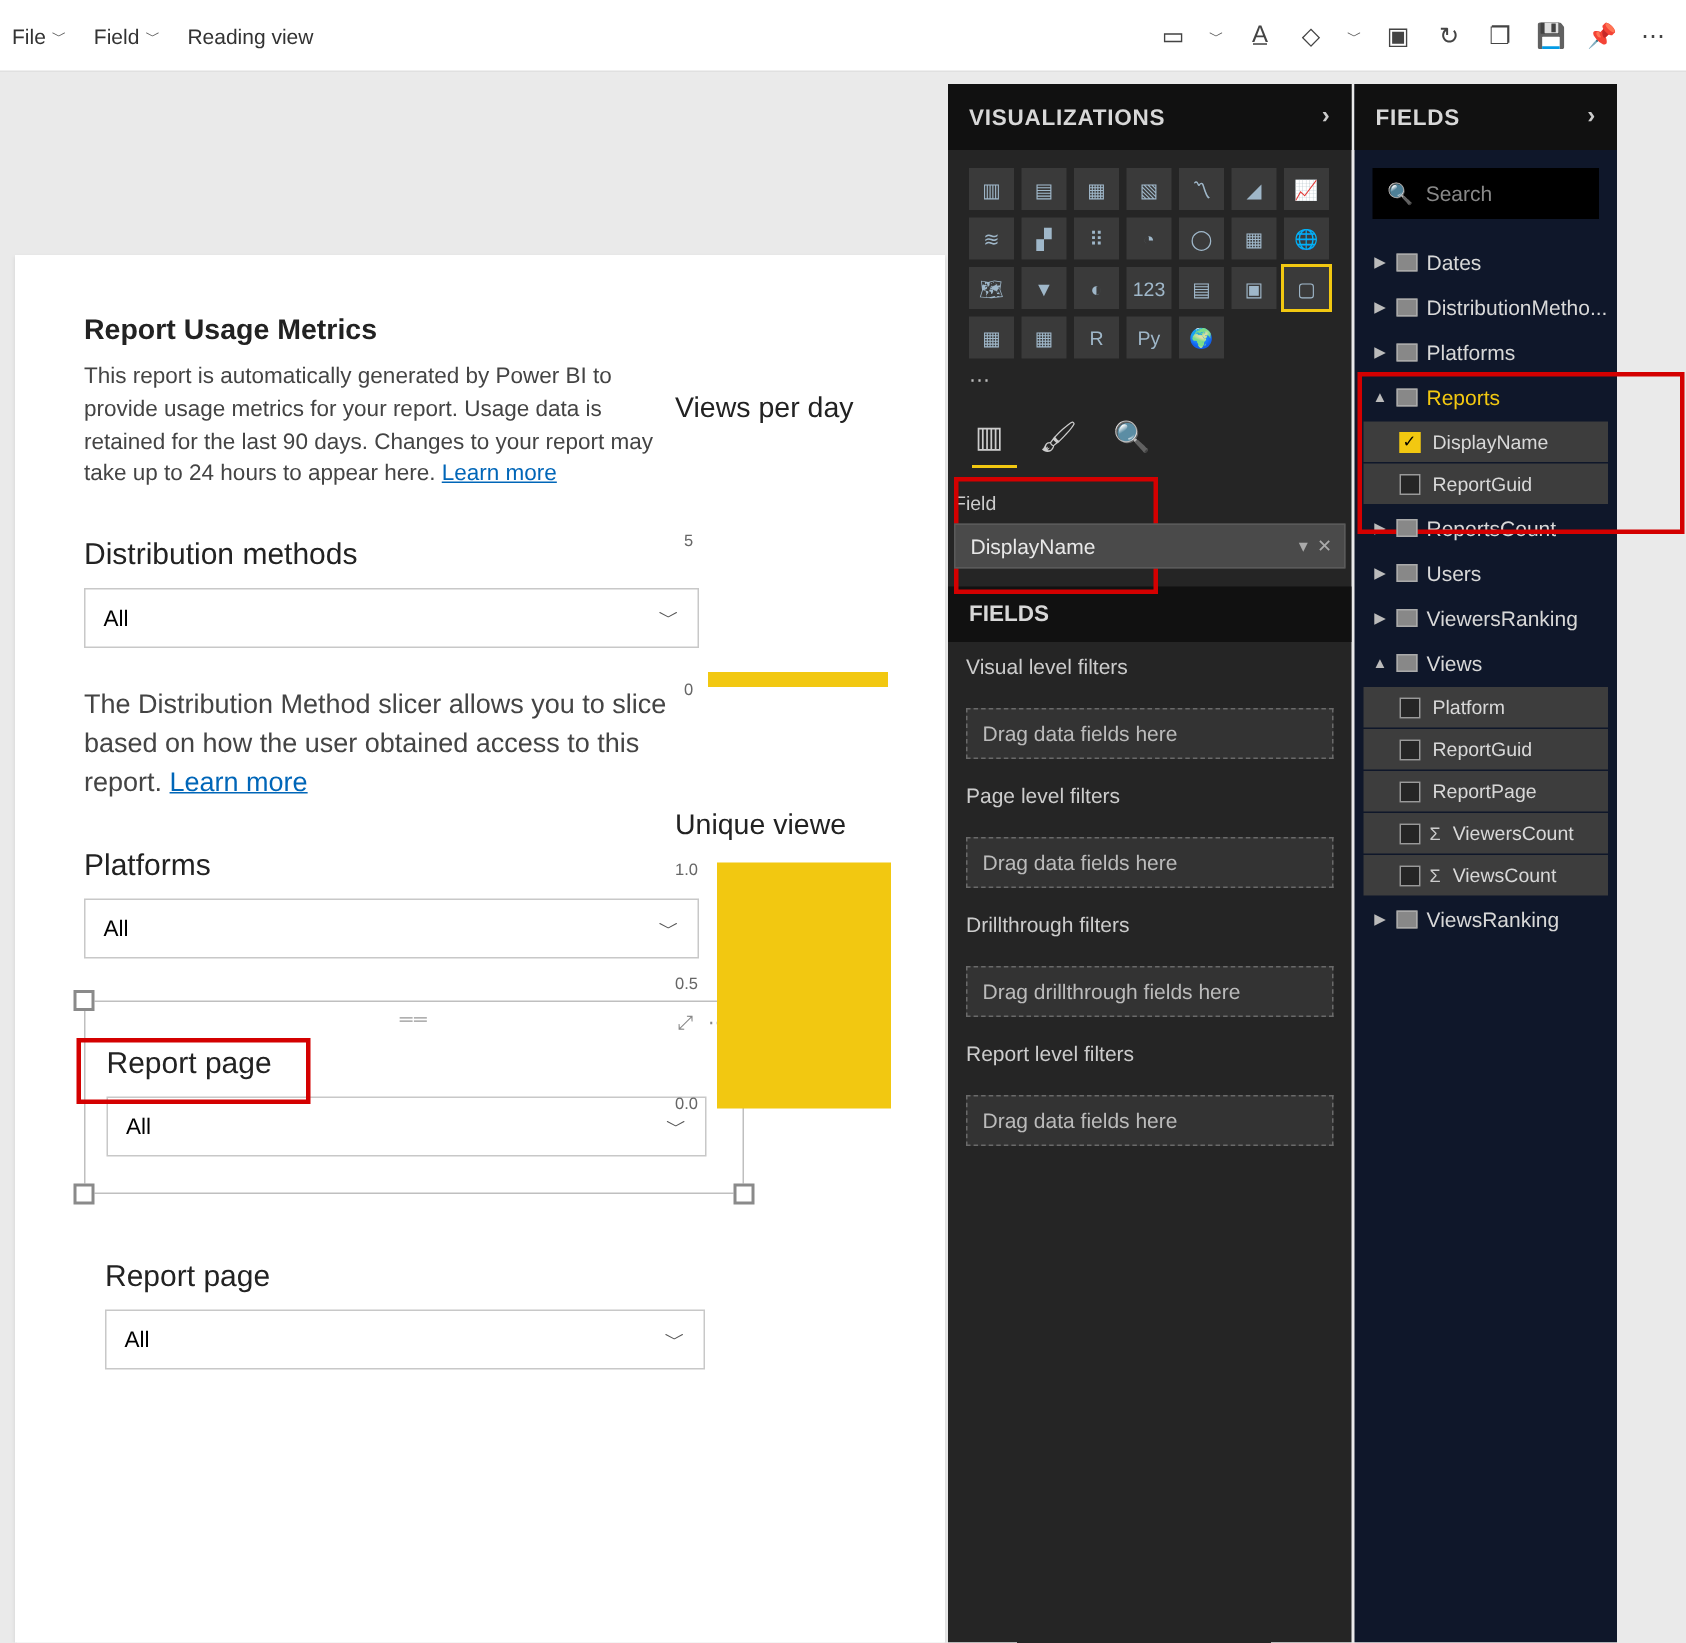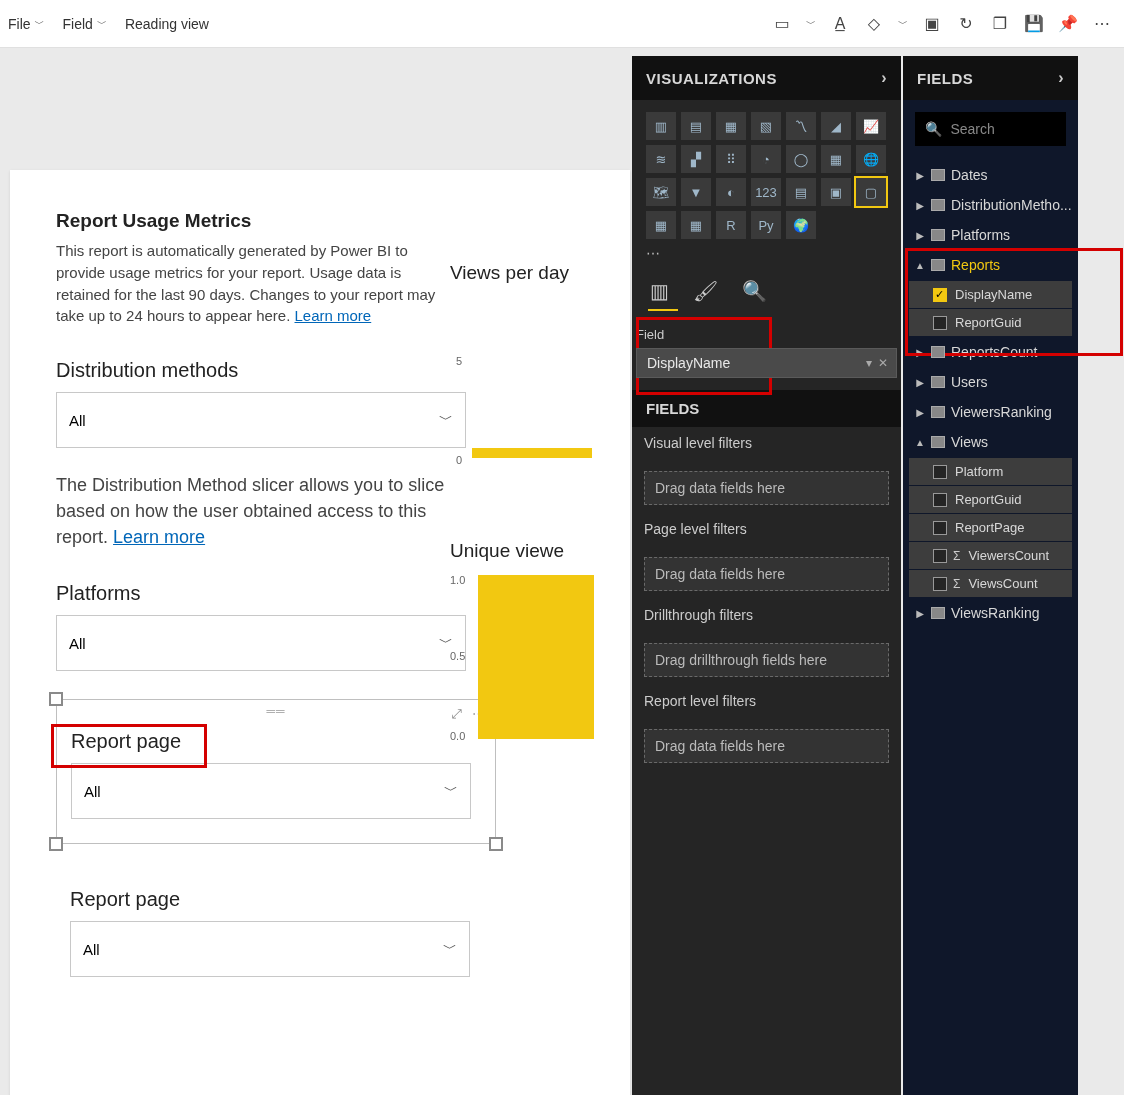--- a/index.html
+++ b/index.html
@@ -12,21 +12,21 @@
   .chev { font-size: 10px; color: #555; }
   .topbar-right { margin-left: auto; display: flex; align-items: center; gap: 14px; padding-right: 12px; color: #444; }
   .tb-icon { width: 20px; height: 20px; display: flex; align-items: center; justify-content: center; cursor: pointer; font-size: 16px; color:#444; }
 
   
   .report { position: absolute; left: 10px; top: 170px; width: 620px; background: #fff; height: 930px; padding: 40px 40px 40px 46px; box-shadow: 0 1px 3px rgba(0,0,0,0.1); }
   .report h1 { font-size: 19px; font-weight: 600; color: #222; margin-bottom: 8px; }
   .report .desc { font-size: 15px; color: #444; line-height: 1.45; max-width: 400px; }
   .report a { color: #0066b8; text-decoration: underline; }
   .section-title { font-size: 20px; font-weight: 400; color: #222; margin-top: 32px; margin-bottom: 10px; }
-  .select { border: 1px solid #c8c8c8; height: 56px; display: flex; align-items: center; justify-content: space-between; padding: 10px 12px; width: 410px; font-size: 15px; cursor: pointer; }
+  .select { border: 1px solid #c8c8c8; height: 40px; display: flex; align-items: center; justify-content: space-between; padding: 10px 12px; width: 410px; font-size: 15px; cursor: pointer; }
   .select .caret { font-size: 14px; color:#555;}
   .helper { font-size: 18px; color: #444; line-height: 1.45; margin-top: 24px; max-width: 400px; }
 
   .chart-title { font-size: 19px; color: #222; margin-bottom: 10px; position:absolute; }
   .mini-axis { position:absolute; font-size:11px; color:#666; }
 
   
   .slicer-box { position: relative; border: 1px solid #bfbfbf; width: 440px; padding: 30px 14px 24px 14px; margin-top: 28px; }
   .slicer-box .handle { position: absolute; width: 14px; height: 14px; background: #fff; border: 2px solid #8a8a8a; }
   .slicer-box .handle.tl { top:-8px; left:-8px;} .slicer-box .handle.tr{top:-8px;right:-8px;} .slicer-box .handle.bl{bottom:-8px;left:-8px;} .slicer-box .handle.br{bottom:-8px;right:-8px;}

